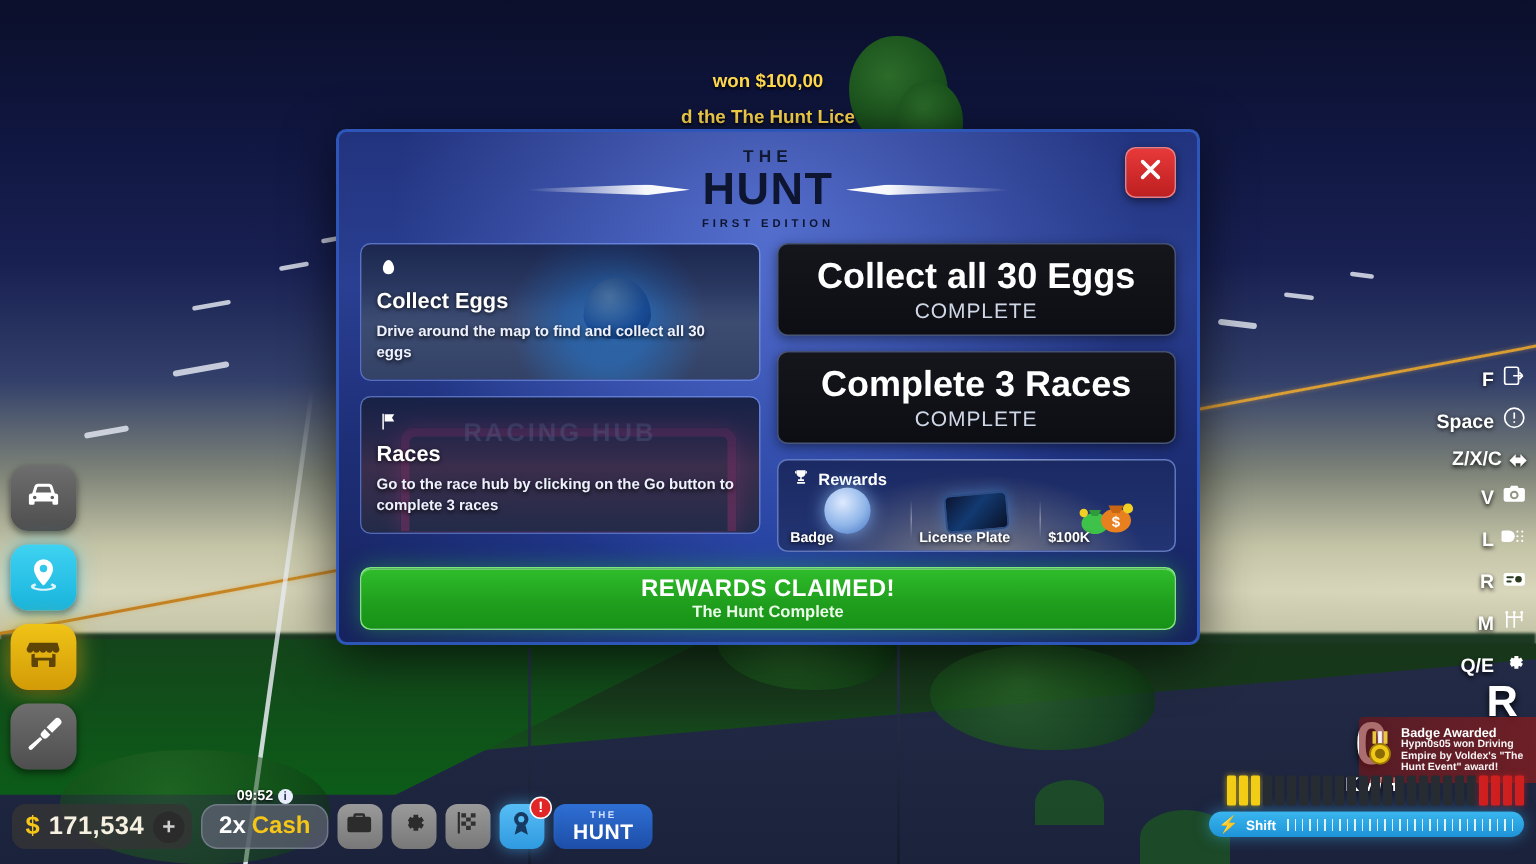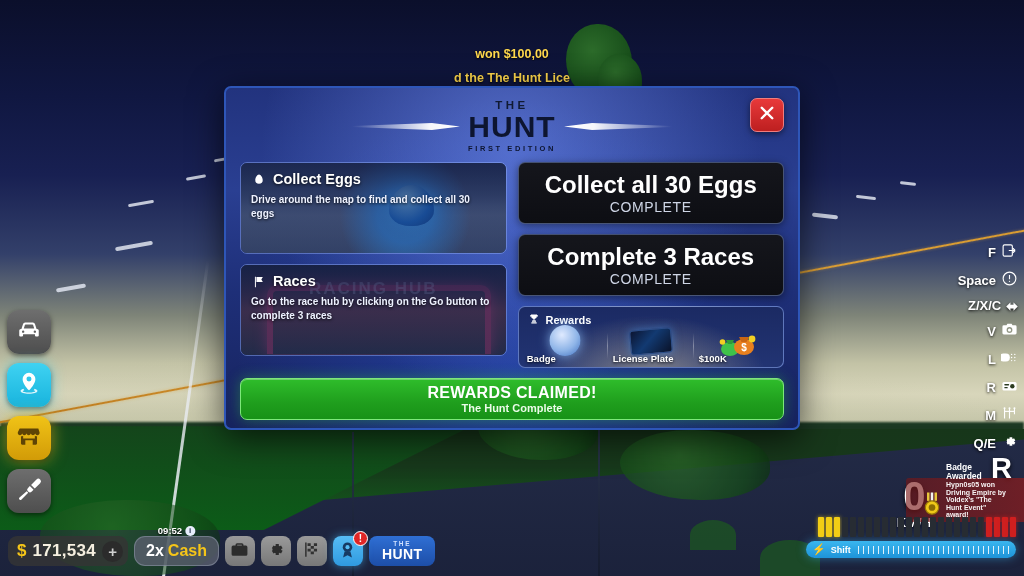--- a/index.html
+++ b/index.html
@@ -128,21 +128,21 @@
   }
   #speedo .unit {
     font-size:13px; font-weight:700; letter-spacing:.5px;
     text-shadow:0 1px 3px rgba(0,0,0,.9);
   }
 
   
   #badge-toast {
     position:absolute; right:0px; bottom:54px; width:118px; height:44px;
     background:linear-gradient(90deg, rgba(120,22,22,.62), rgba(140,28,28,.72));
-    display:flex; align-items:flex-end; gap:4px; padding:3px 16px;
+    display:flex; align-items:center; gap:4px; padding:3px 4px;
     border-radius:3px 0 0 3px;
   }
   #badge-toast .medal { width:20px; height:28px; flex:0 0 20px; }
   #badge-toast .txt { color:#fff; line-height:1.08; }
   #badge-toast .t1 { font-size:8.5px; font-weight:700; }
   #badge-toast .t2 { font-size:7px; font-weight:600; opacity:.95; }
 
   
   #rpmwrap { position:absolute; right:8px; bottom:18px; width:210px; }
   #rpm { display:flex; gap:2px; align-items:flex-end; height:22px; justify-content:flex-end; }
@@ -268,22 +268,23 @@
     height:92px; border-radius:7px; position:relative; overflow:hidden;
     border:1px solid rgba(150,180,255,.45);
     box-shadow:inset 0 0 18px rgba(10,20,60,.55);
   }
   .task-card .thumb { position:absolute; inset:0; }
   .task-card .veil {
     position:absolute; inset:0;
     background:linear-gradient(180deg, rgba(16,26,66,.72) 0%, rgba(18,30,74,.45) 48%, rgba(14,24,60,.35) 100%);
   }
   .task-card .tc-head {
-    position:relative; display:flex; align-items:flex-end; gap:7px;
+    position:relative; display:flex; align-items:flex-start; gap:7px;
     padding:8px 10px 0 10px;
+    flex-direction:column;
   }
   .task-card .tc-head .ti { width:15px; height:15px; display:flex; align-items:center; justify-content:center; }
   .task-card .tc-head .ti svg { width:14px; height:14px; fill:#fff; }
   .task-card .tc-title {
     color:#fff; font-size:14.5px; font-weight:700;
     text-shadow:0 1px 3px rgba(0,0,0,.8);
   }
   .task-card .tc-desc {
     position:relative; color:#eef2ff; font-size:10px; font-weight:700;
     padding:6px 12px 0 10px; line-height:1.35;

